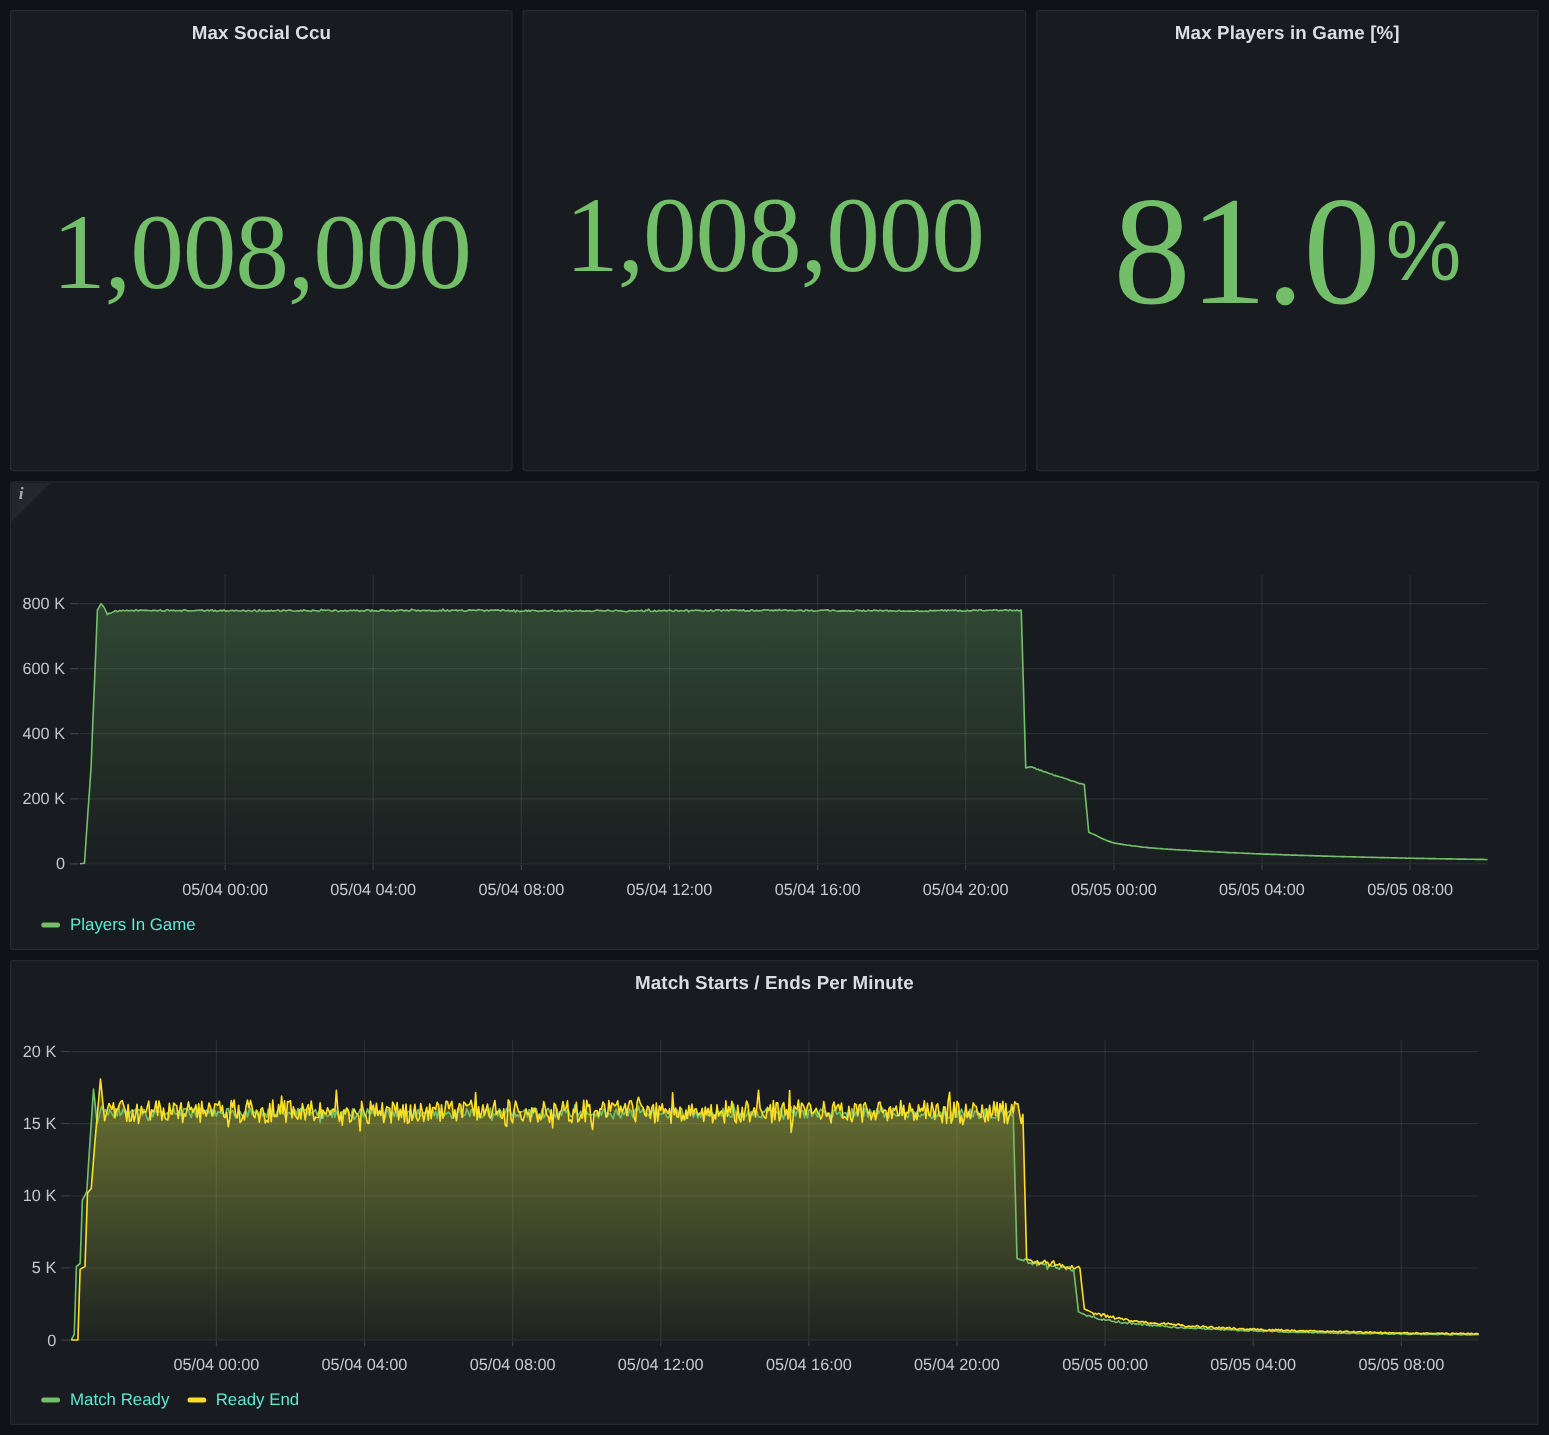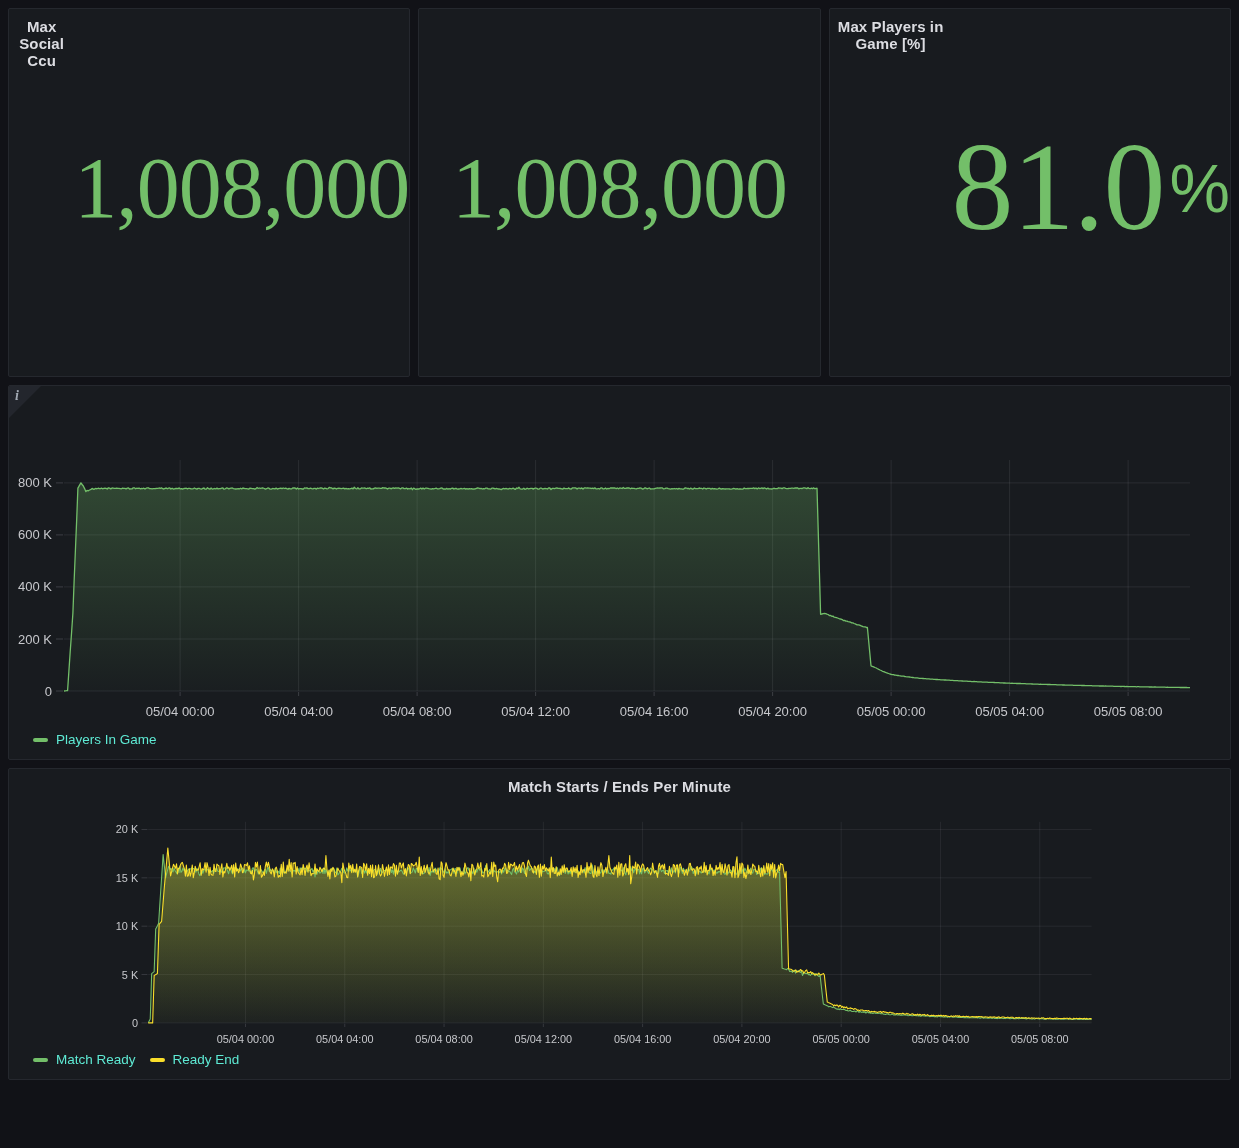--- a/index.html
+++ b/index.html
@@ -1,27 +1,27 @@
 <!DOCTYPE html>
 <html><head>
 <meta charset="utf-8">
 <style>
   html,body{margin:0;padding:0;background:#111217;}
   body{width:1239px;height:1148px;font-family:"Liberation Sans",sans-serif;-webkit-font-smoothing:antialiased;}
   .dashboard{padding:8px;display:flex;flex-direction:column;gap:8px;box-sizing:border-box;}
   .stats-row{display:grid;grid-template-columns:1fr 1fr 1fr;gap:8px;height:369px;}
   .panel{background:#181b1f;border:1px solid #25282e;border-radius:2px;position:relative;box-sizing:border-box;overflow:hidden;}
   .panel-title{text-align:center;padding-top:9px;font-size:15px;font-weight:600;color:#dcdde2;letter-spacing:.1px;cursor:pointer;position:relative;z-index:3;}
-  .stat-panel{display:flex;flex-direction:row;}
+  .stat-panel{display:flex;flex-direction:column;}
   .stat-body{flex:1;display:flex;align-items:center;justify-content:center;padding-bottom:10px;}
   .stat-value{font-size:86px;font-weight:500;color:#73bf69;line-height:1;letter-spacing:-1px;font-family:Liberation Serif, serif;}
   .stat-value.pct{font-size:124px;text-align:right;}
   .stat-suffix{font-size:68px;font-weight:500;color:#73bf69;line-height:1;margin-left:5px;}
   .chart-panel-1{height:375px;}
-  .chart-panel-2{height:312px;}
+  .chart-panel-2{height:372px;}
   svg.plot{position:absolute;left:0;top:0;width:100%;height:100%;display:block;}
   svg .grid{stroke:rgba(204,204,220,0.10);stroke-width:1;}
   svg .tick{stroke:rgba(204,204,220,0.20);stroke-width:1;}
   svg text.axis{fill:#c7c8cc;font-size:13px;font-family:"Liberation Sans",sans-serif;}
   .legend{position:absolute;left:24px;bottom:12px;display:flex;gap:14px;align-items:center;z-index:3;}
   .legend-item{display:flex;align-items:center;gap:8px;font-size:13.5px;color:#5eead4;cursor:pointer;}
   .swatch{width:15px;height:4px;border-radius:2px;display:inline-block;}
   .info-corner{position:absolute;top:0;left:0;width:32px;height:32px;background:#23262d;clip-path:polygon(0 0,100% 0,0 100%);z-index:4;cursor:pointer;}
   .info-i{position:absolute;top:2px;left:6px;font-family:"Liberation Serif",serif;font-style:italic;font-weight:700;font-size:14px;color:#a2aab4;}
 </style>

